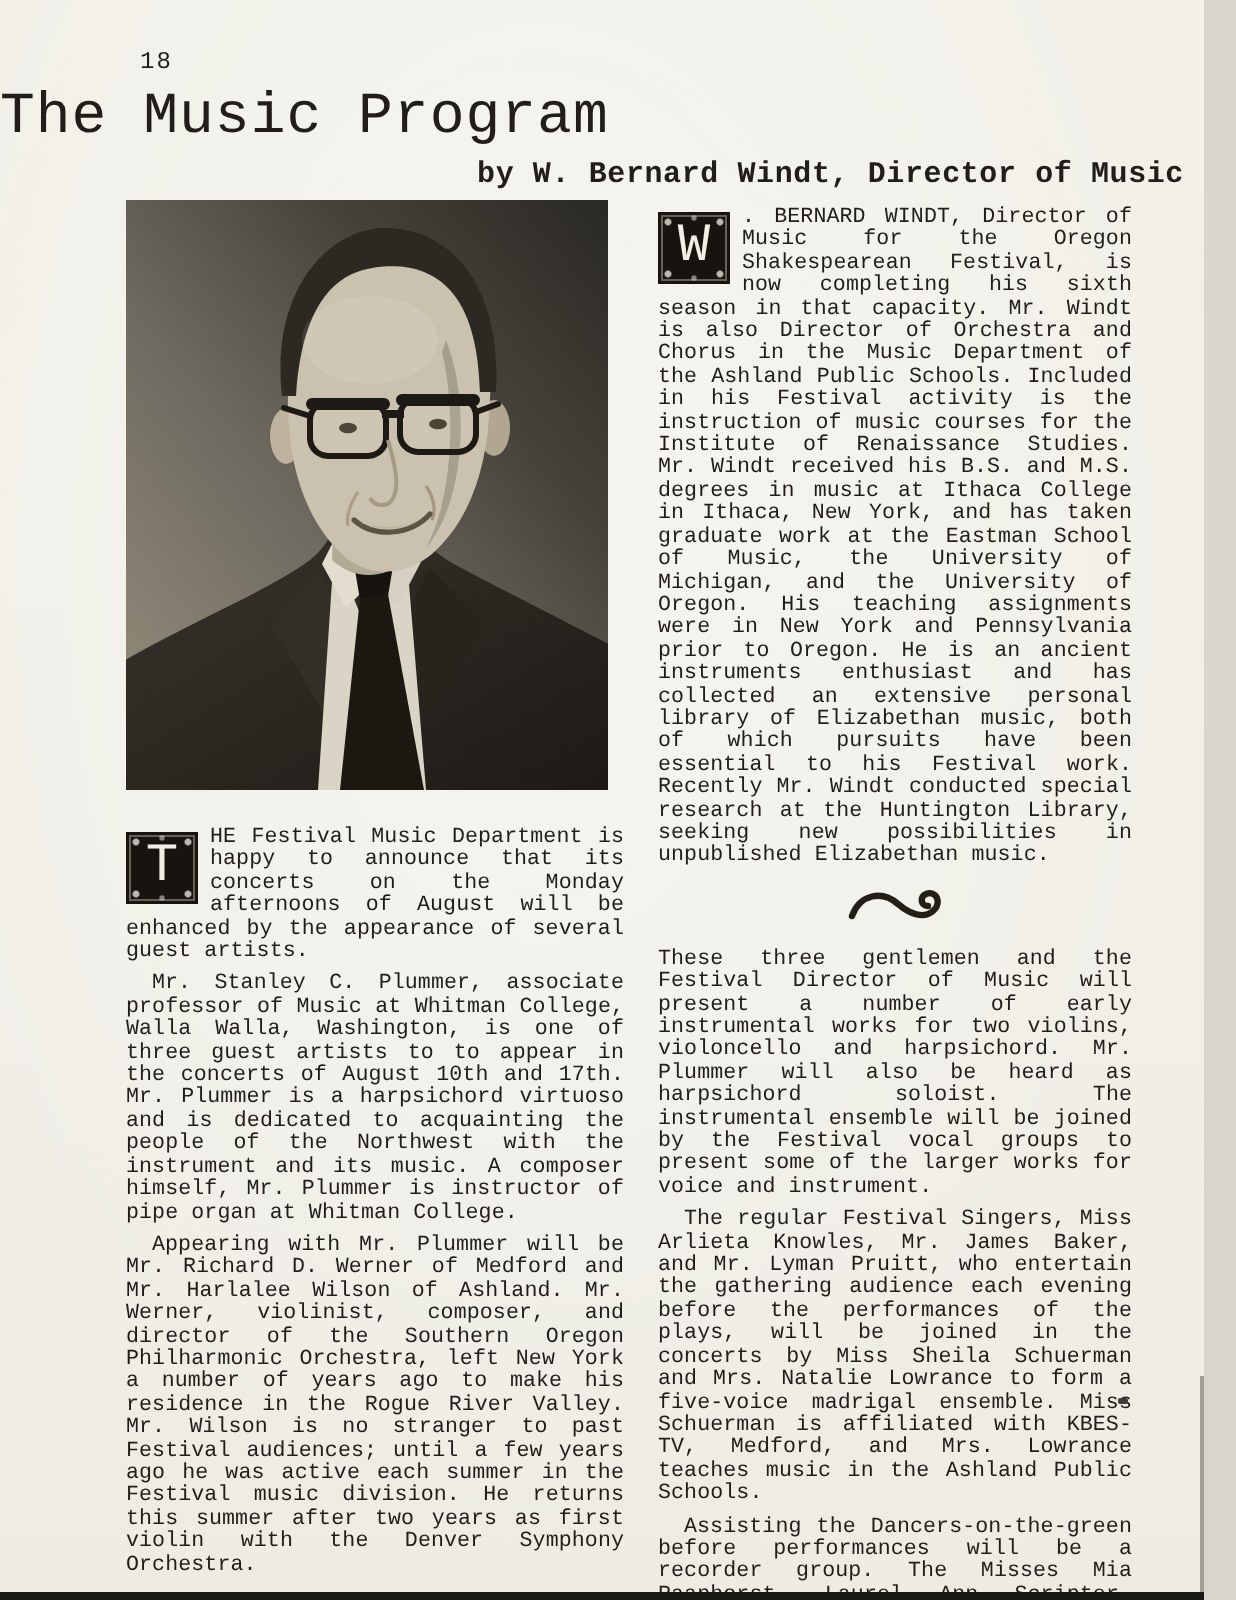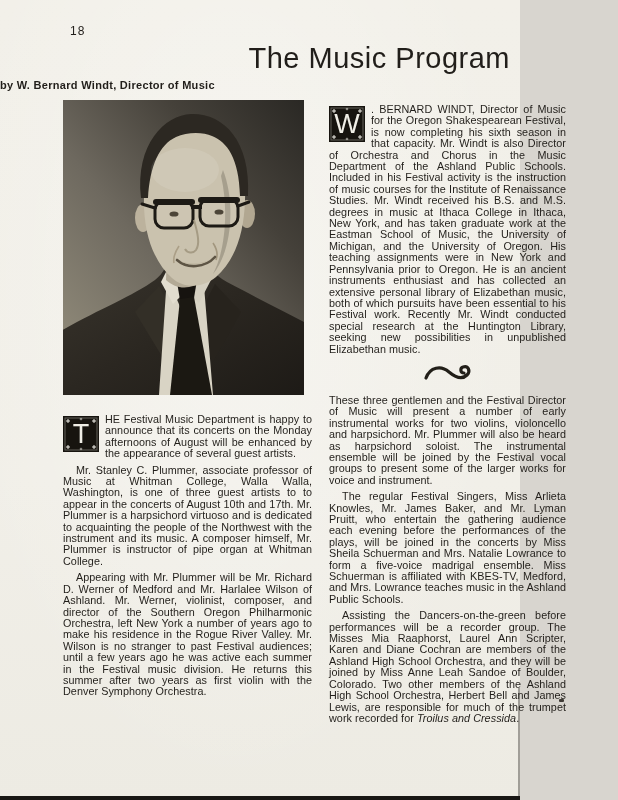--- a/index.html
+++ b/index.html
@@ -1,27 +1,27 @@
 <!DOCTYPE html>
 <html><head>
 <meta charset="utf-8">
 <style>
   html,body{margin:0;padding:0;}
   body{width:618px;height:800px;overflow:hidden;background:#d8d5cf;}
   .page{
-    position:relative;width:520px;height:800px;
+    position:relative;width:602px;height:800px;
     background:
       radial-gradient(ellipse at 45% 35%, rgba(255,255,255,.35), rgba(255,255,255,0) 70%),
       linear-gradient(180deg,#f2f0e9 0%,#f1efe8 60%,#edebe3 100%);
-    font-family:Liberation Sans, sans-serif;
+    font-family:Liberation Mono, monospace;
     color:#211e1a;
   }
   .page-number{position:absolute;left:70px;top:24px;font-size:12px;letter-spacing:1px;}
-  .title{position:absolute;left:0;right:10px;top:42px;text-align:right;font-size:29px;letter-spacing:.5px;}
-  .byline{position:absolute;left:0;right:10px;top:79px;text-align:left;font-size:11px;font-weight:700;letter-spacing:.3px;}
+  .title{position:absolute;left:0;right:10px;top:42px;text-align:left;font-size:29px;letter-spacing:.5px;}
+  .byline{position:absolute;left:0;right:10px;top:79px;text-align:right;font-size:15px;font-weight:700;letter-spacing:.3px;}
 
   .col{position:absolute;font-size:10.8px;line-height:11.4px;text-align:justify;letter-spacing:.05px;}
   .col-left{left:63px;top:100px;width:249px;}
   .col-right{left:329px;top:104px;width:237px;}
 
   .photo-frame{width:241px;height:295px;margin:0 0 19px 0;background:#555;overflow:hidden;}
   .photo-frame svg{display:block;}
 
   p.para{margin:0 0 5px 0;}
   p.indent{text-indent:13px;}

